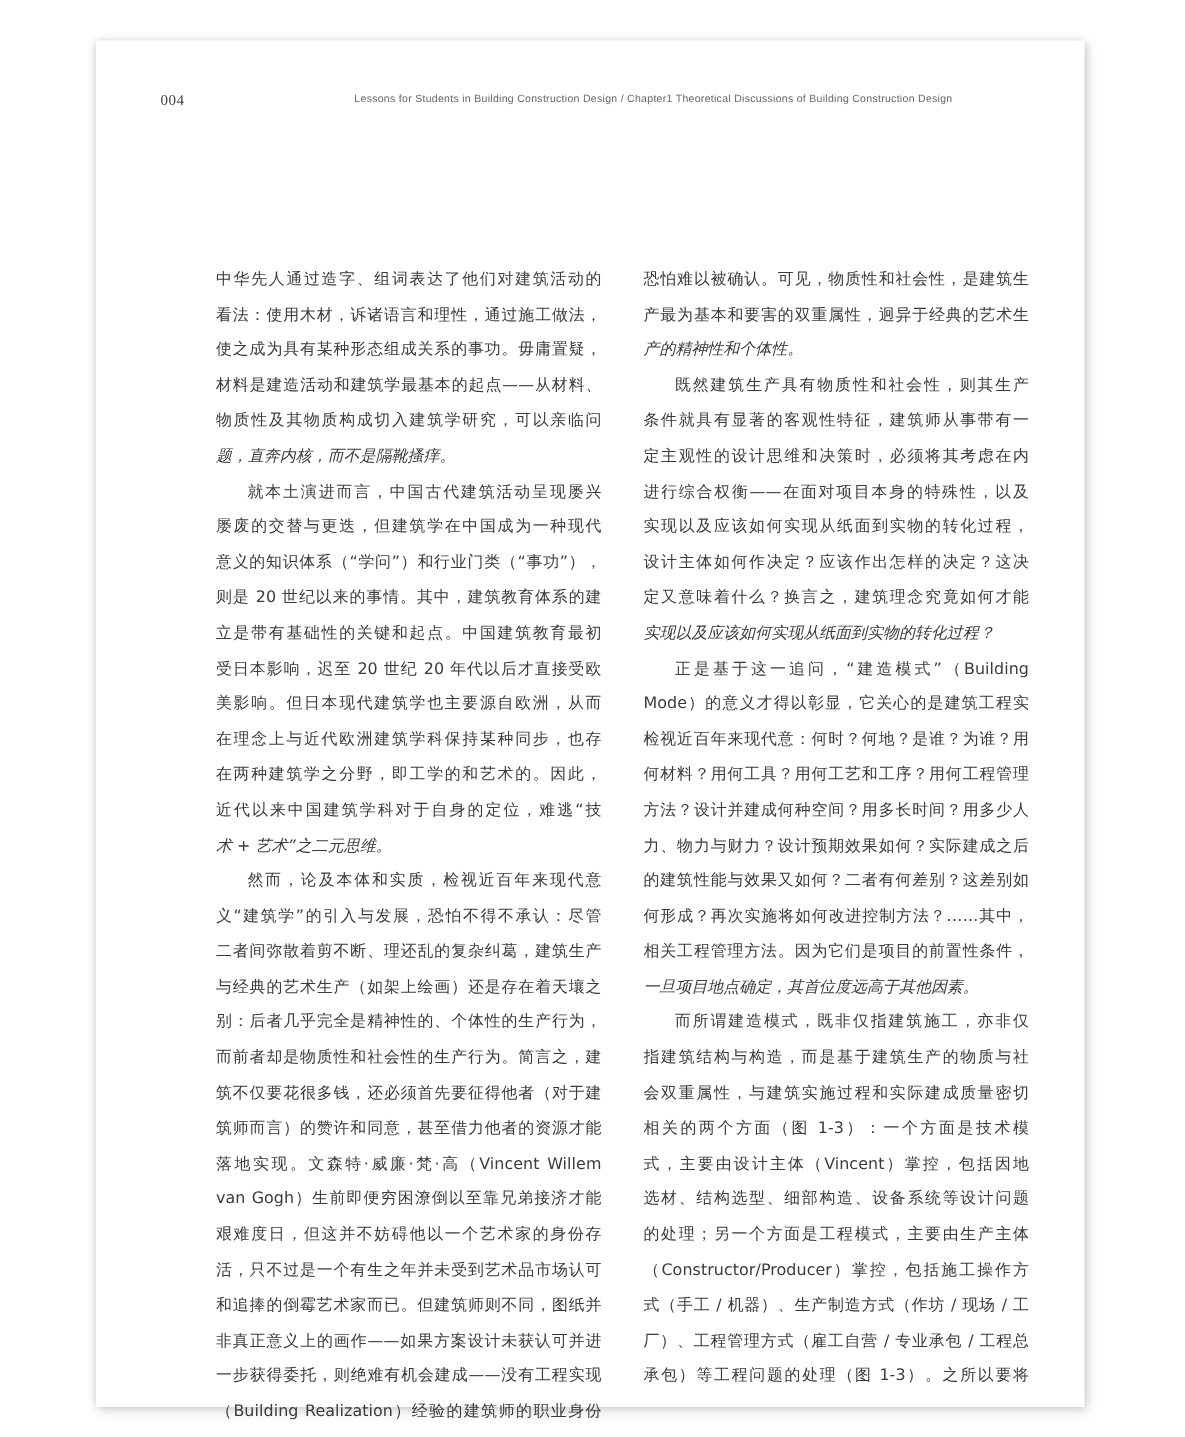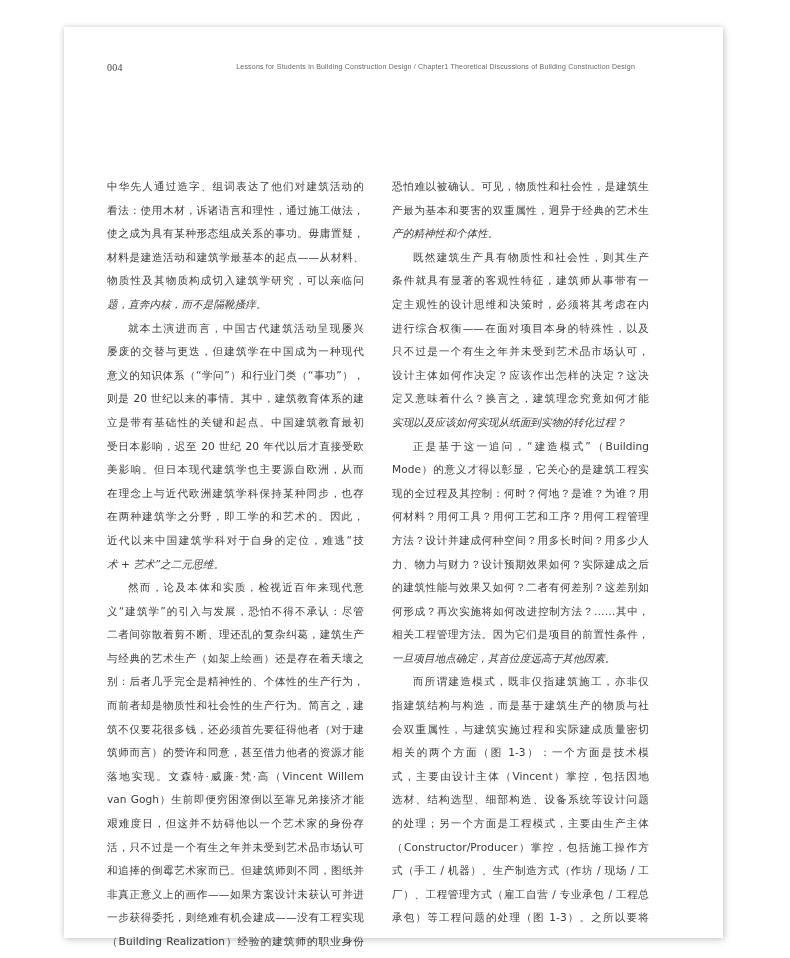--- a/index.html
+++ b/index.html
@@ -31,20 +31,21 @@
     font-family: "Liberation Sans", sans-serif;
     font-size: 7px;
     color: #666;
     letter-spacing: 0.2px;
     white-space: nowrap;
   }
   .column {
     position: absolute;
     top: 148px;
     width: 257px;
+    margin-left: 37px;
   }
   .col-left { left: 43px; }
   .col-right { left: 328px; }
   .line {
     height: 23.6px;
     line-height: 23.6px;
     font-size: 10.6px;
     color: #3a3a3a;
     white-space: nowrap;
     overflow: hidden;
@@ -98,27 +99,27 @@
       <div class="line">（Building Realization）经验的建筑师的职业身份</div>
     </div>
   <div class="column col-right" id="col-right">
       <div class="line">恐怕难以被确认。可见，物质性和社会性，是建筑生</div>
       <div class="line">产最为基本和要害的双重属性，迥异于经典的艺术生</div>
       <div class="line last">产的精神性和个体性。</div>
       <div class="line indent">既然建筑生产具有物质性和社会性，则其生产</div>
       <div class="line">条件就具有显著的客观性特征，建筑师从事带有一</div>
       <div class="line">定主观性的设计思维和决策时，必须将其考虑在内</div>
       <div class="line">进行综合权衡——在面对项目本身的特殊性，以及</div>
-      <div class="line">只不过是一个有生之年并未受到艺术品市场认可，</div>
+      <div class="line">实现以及应该如何实现从纸面到实物的转化过程，</div>
       <div class="line">设计主体如何作决定？应该作出怎样的决定？这决</div>
       <div class="line">定又意味着什么？换言之，建筑理念究竟如何才能</div>
       <div class="line last">实现以及应该如何实现从纸面到实物的转化过程？</div>
       <div class="line indent">正是基于这一追问，“建造模式”（Building</div>
       <div class="line">Mode）的意义才得以彰显，它关心的是建筑工程实</div>
-      <div class="line">现的全过程及其控制：何时？何地？是谁？为谁？用</div>
+      <div class="line">检视近百年来现代意：何时？何地？是谁？为谁？用</div>
       <div class="line">何材料？用何工具？用何工艺和工序？用何工程管理</div>
       <div class="line">方法？设计并建成何种空间？用多长时间？用多少人</div>
       <div class="line">力、物力与财力？设计预期效果如何？实际建成之后</div>
       <div class="line">的建筑性能与效果又如何？二者有何差别？这差别如</div>
       <div class="line">何形成？再次实施将如何改进控制方法？……其中，</div>
       <div class="line">相关工程管理方法。因为它们是项目的前置性条件，</div>
       <div class="line last">一旦项目地点确定，其首位度远高于其他因素。</div>
       <div class="line indent">而所谓建造模式，既非仅指建筑施工，亦非仅</div>
       <div class="line">指建筑结构与构造，而是基于建筑生产的物质与社</div>
       <div class="line">会双重属性，与建筑实施过程和实际建成质量密切</div>

